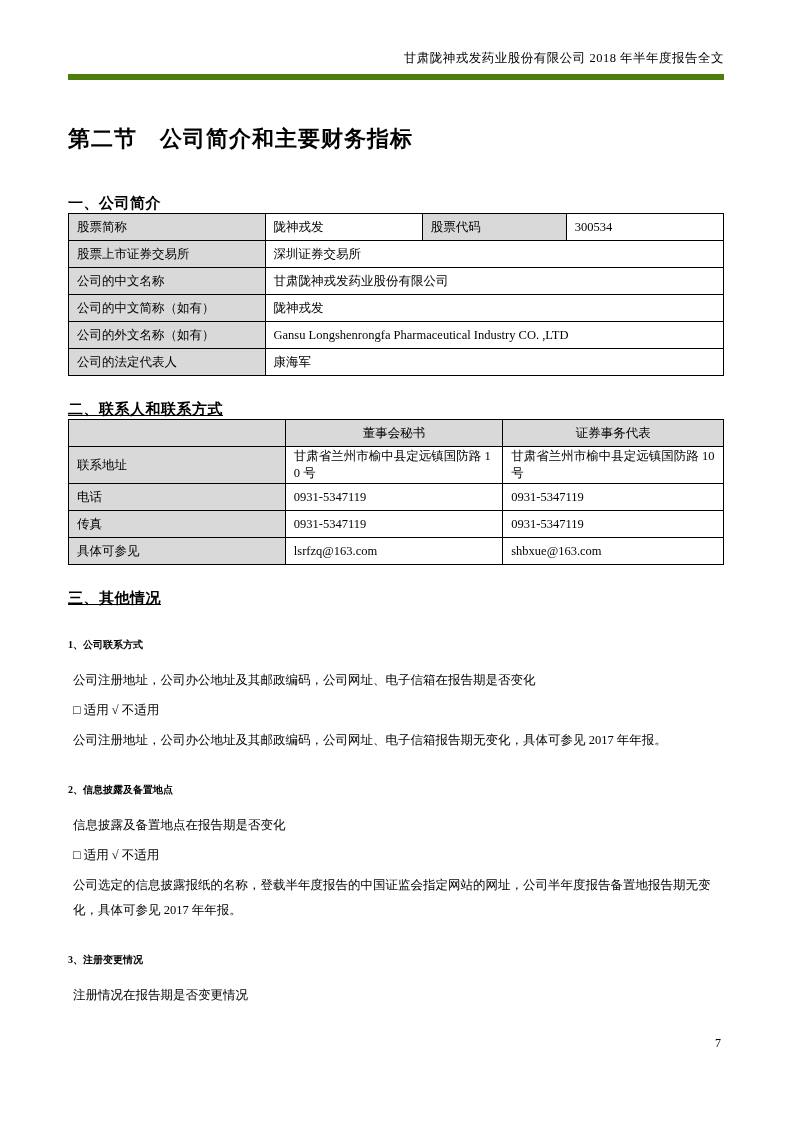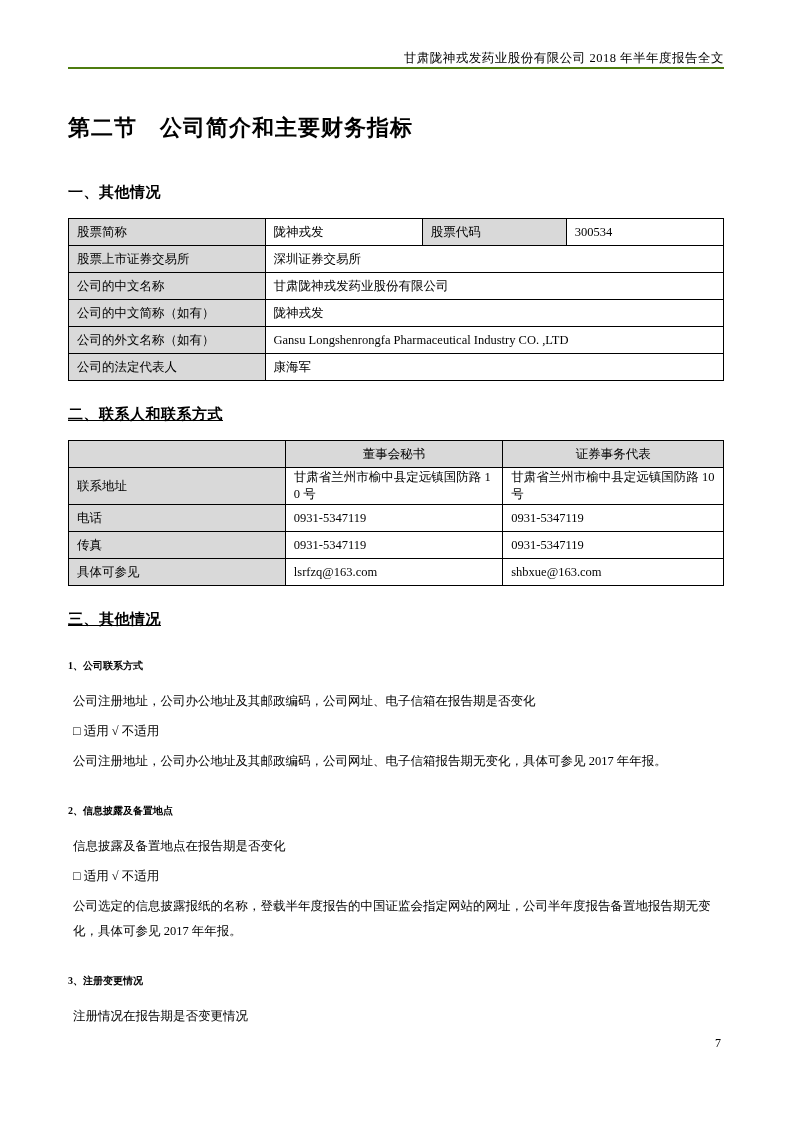--- a/index.html
+++ b/index.html
@@ -11,41 +11,41 @@
     margin: 0 auto;
     background: #ffffff;
     font-family: "Liberation Serif", serif;
     color: #000000;
     padding: 50px 69px 0 68px;
     overflow: hidden;
   }
   .report-header {
     text-align: right;
     font-size: 12.5px;
-    border-bottom: 2px solid #4d7c0f;
+    padding-bottom: 7px;
+    border-bottom: 6px solid #4d7c0f;
     letter-spacing: 0.5px;
   }
   .doc-title {
     text-align: left;
     font-size: 22px;
     font-weight: bold;
     margin: 44px 0 0 0;
     letter-spacing: 1px;
   }
   .section-heading {
     font-size: 15px;
     font-weight: bold;
     margin: 40px 0 0 0;
     letter-spacing: 0.5px;
   }
   .section-heading.tight { margin-top: 24px; text-decoration: underline; }
   table.doc-table {
     border-collapse: collapse;
     width: 100%;
-    margin-top: 16px;
     font-size: 12.5px;
     table-layout: fixed;
   }
   table.doc-table td {
     border: 1px solid #000000;
     padding: 1px 8px;
     height: 27px;
     vertical-align: middle;
     word-break: break-all;
   }
@@ -70,21 +70,21 @@
 </style>
 </head>
 <body>
 
 <div class="page">
 
   <div class="report-header">甘肃陇神戎发药业股份有限公司 2018 年半年度报告全文</div>
 
   <div class="doc-title">第二节　公司简介和主要财务指标</div>
 
-  <div class="section-heading">一、其他情况</div>
+  <div class="section-heading">一、公司简介</div>
 
   <table class="doc-table">
     <colgroup>
       <col style="width:30%">
         <col style="width:24%">
         <col style="width:22%">
         <col style="width:24%">
     </colgroup>
     <tbody>
         <tr>

